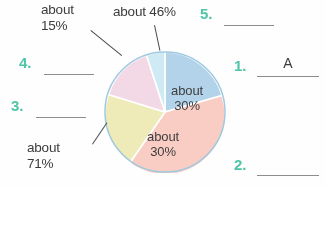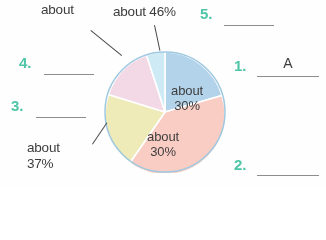--- a/index.html
+++ b/index.html
@@ -158,29 +158,30 @@
     <div>30%</div>
   </div>
 
   <div class="slice-label" id="label-pink">
     <div>about</div>
     <div>30%</div>
   </div>
 
   <div class="callout" id="callout-15">
     <div>about</div>
+    <div>15%</div>
   </div>
   <div class="leader" id="leader-15"></div>
 
   <div class="callout" id="callout-5">about 46%</div>
   <div class="leader" id="leader-5"></div>
 
   <div class="callout" id="callout-20">
     <div>about</div>
-    <div>37%</div>
+    <div>71%</div>
   </div>
   <div class="leader" id="leader-20"></div>
 
   <div class="answer-item" id="item-1">
     <span class="answer-num">1.</span>
     <span class="answer-text">A</span>
     <span class="answer-blank"></span>
   </div>
 
   <div class="answer-item" id="item-2">

